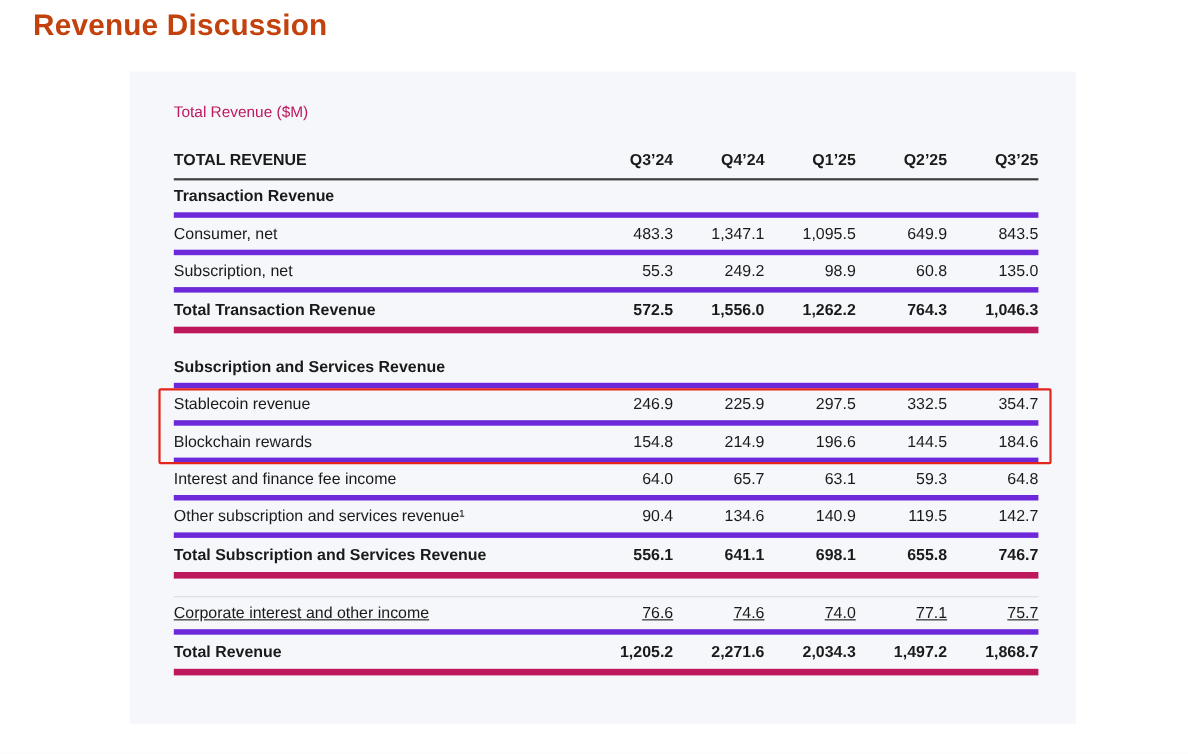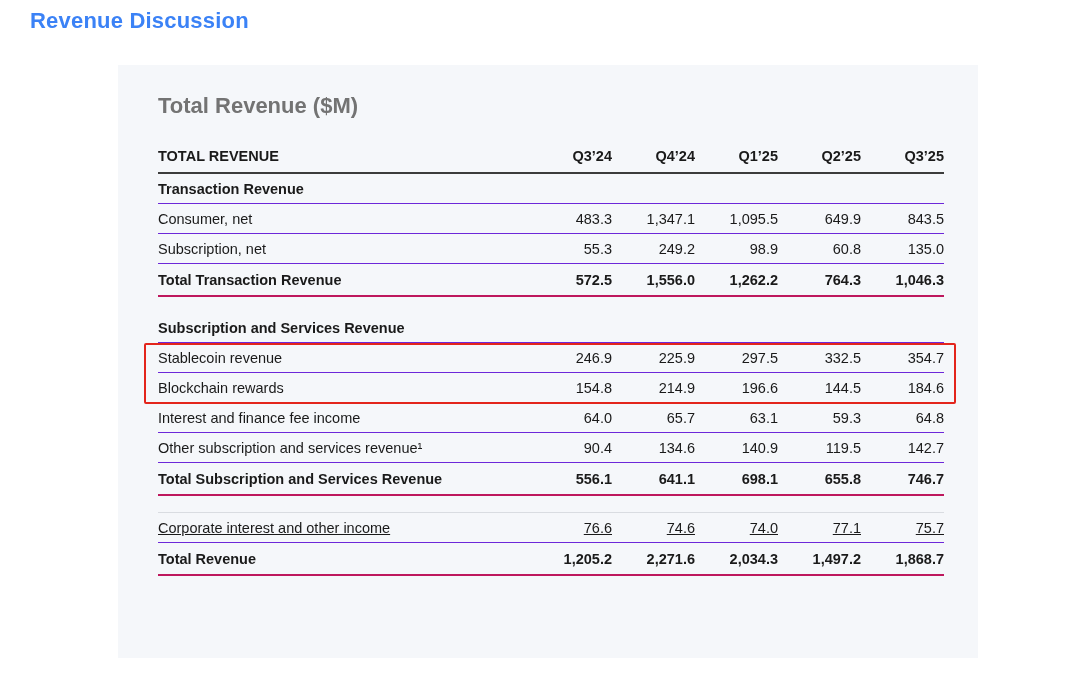--- a/index.html
+++ b/index.html
@@ -10,47 +10,47 @@
     height: 685px;
     font-family: "Liberation Sans", sans-serif;
     color: #1a1a1a;
     position: relative;
     overflow: hidden;
   }
   .page-title {
     position: absolute;
     left: 30px;
     top: 8px;
-    font-size: 22px;
-    font-weight: 700;
-    color: #3b82f6;
+    font-size: 27px;
+    font-weight: 700;
+    color: #c2410c;
     letter-spacing: 0.2px;
   }
   .card {
     position: absolute;
     left: 118px;
     top: 65px;
     width: 860px;
     height: 593px;
     background: #f5f7fa;
     box-sizing: border-box;
     padding: 28px 34px 18px 40px;
   }
   .table-title {
-    font-size: 22px;
-    font-weight: 700;
-    color: #737373;
+    font-size: 14px;
+    font-weight: 400;
+    color: #be185d;
     margin: 0 0 20px 0;
   }
   .row {
     display: flex;
     align-items: center;
     min-height: 29px;
     font-size: 14.5px;
-    border-bottom: 1px solid #6d28d9;
+    border-bottom: 5px solid #6d28d9;
   }
   .cell { box-sizing: border-box; }
   .cell.label {
     flex: 1 1 auto;
     text-align: left;
     padding-right: 10px;
     white-space: nowrap;
   }
   .cell.num {
     flex: 0 0 83px;
@@ -62,21 +62,21 @@
     font-weight: 700;
     min-height: 33px;
     border-bottom: 2px solid #3c3c3c;
   }
   .row.heading {
     font-weight: 700;
   }
   .row.total {
     font-weight: 700;
     min-height: 31px;
-    border-bottom: 2px solid #be185d;
+    border-bottom: 6px solid #be185d;
   }
   .row.topline {
     border-top: 1px solid #d9dce1;
     text-decoration: underline;
   }
   .section { }
   .hl-wrap {
     position: relative;
   }
   .hl-box {

